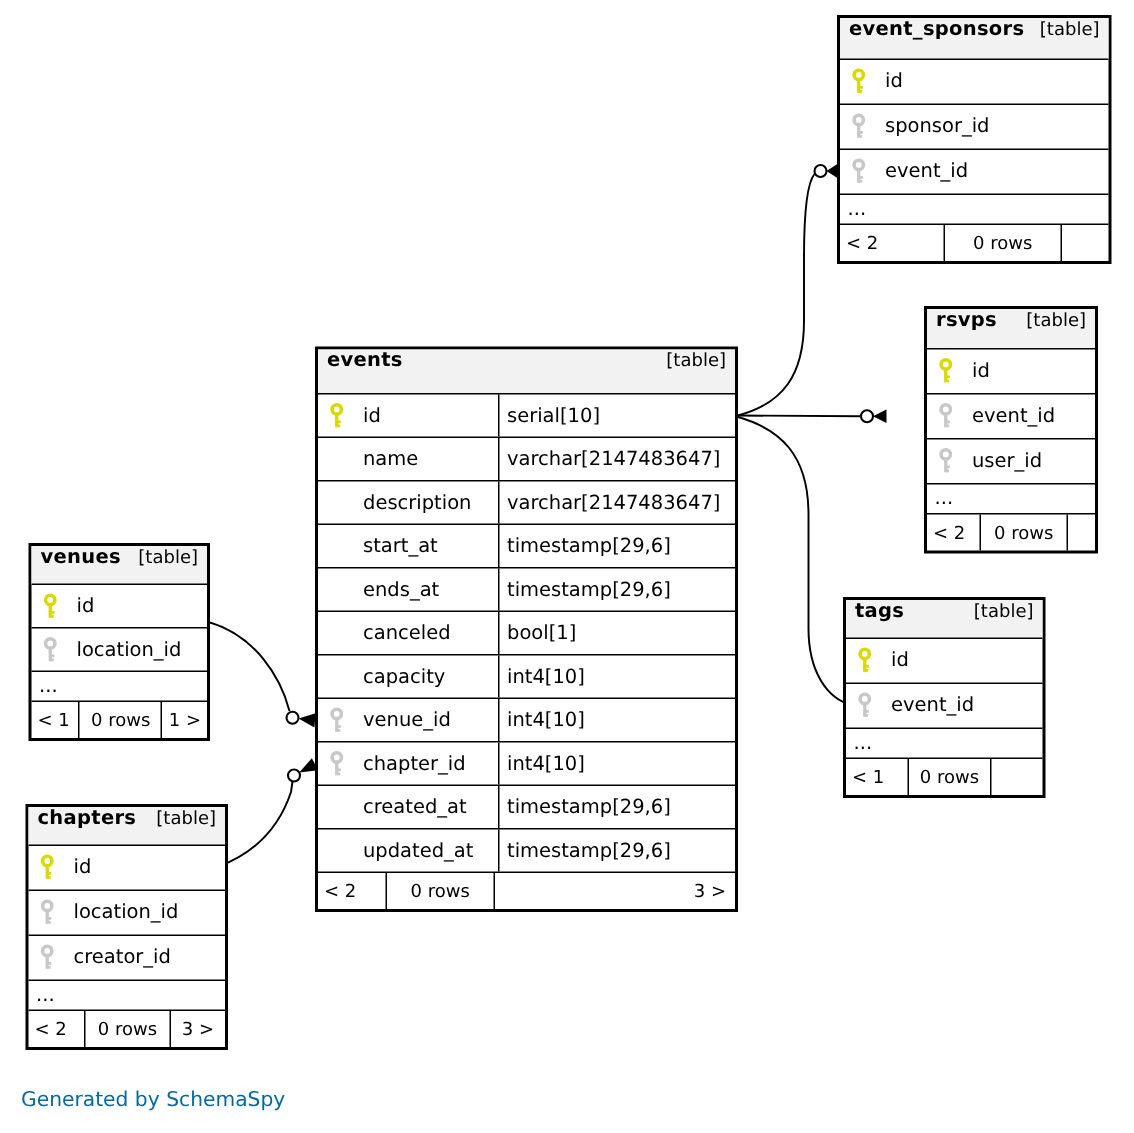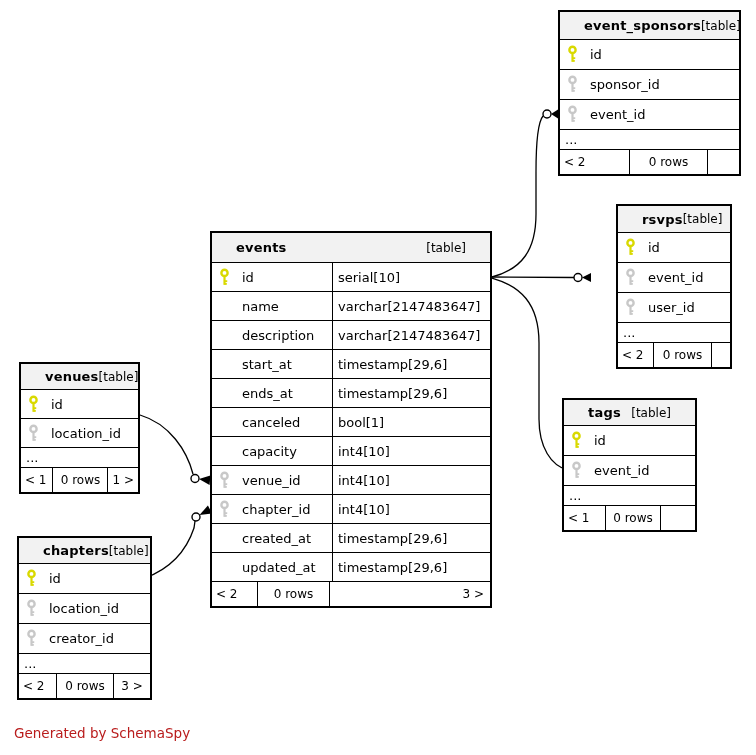--- a/index.html
+++ b/index.html
@@ -10,23 +10,23 @@
   }
   html,body{margin:0;padding:0;background:#fff;}
   body{font-family:"DejaVu Sans","Liberation Sans",sans-serif;color:#000;}
   .canvas{position:relative;width:756px;height:755px;background:#fff;overflow:hidden;}
 
   
   .edges{position:absolute;left:0;top:0;width:756px;height:755px;z-index:1;}
 
   
   .tbl{position:absolute;background:#fff;border:2px solid var(--bd);box-sizing:border-box;z-index:2;}
-  .tbl-header{display:flex;justify-content:space-between;align-items:center;
+  .tbl-header{display:flex;justify-content:space-between;align-items:flex-start;
               background:var(--hdr);border-bottom:1px solid var(--bd);
-              padding:0 24px;box-sizing:border-box;height:26px;}
+              padding:0 6px;box-sizing:border-box;height:26px;}
   .tbl-name{font-weight:bold;font-size:13px;letter-spacing:.2px;}
   .tbl-badge{font-size:12px;}
   .row{display:flex;align-items:center;border-bottom:1px solid var(--bd);
        box-sizing:border-box;height:30px;}
   .keycell{width:24px;flex:none;display:flex;justify-content:center;align-items:center;}
   .keycell svg{display:block;}
   .pk{color:var(--pk);}
   .fk{color:var(--fk);}
   .colname{font-size:13px;padding-left:6px;white-space:nowrap;}
   .coltype{border-left:1px solid var(--bd);align-self:stretch;flex:1;
@@ -48,21 +48,21 @@
   .t-events .colname{width:90px;}
   .t-es{left:558px;top:10px;width:183px;}
   .t-es .tbl-header{height:28px;}
   .t-rsvps{left:592px;top:204px;width:116px;margin-left:24px;}
   .t-rsvps .tbl-header{height:27px;}
   .t-tags{left:562px;top:398px;width:135px;}
   .t-venues{left:19px;top:362px;width:121px;}
   .t-venues .row{height:29px;}
   .t-chapters{left:17px;top:536px;width:135px;}
 
-  .note{position:absolute;left:14px;top:725px;font-size:13.5px;color:#b91c1c;}
+  .note{position:absolute;left:14px;top:725px;font-size:13.5px;color:#0369a1;}
 
   .edge-line{fill:none;stroke:var(--bd);stroke-width:1.3px;}
   .edge-circle{fill:#fff;stroke:var(--bd);stroke-width:1.4px;}
   .edge-arrow{fill:var(--bd);stroke:none;}
 </style>
 </head>
 <body>
 
 <div class="canvas">
 

